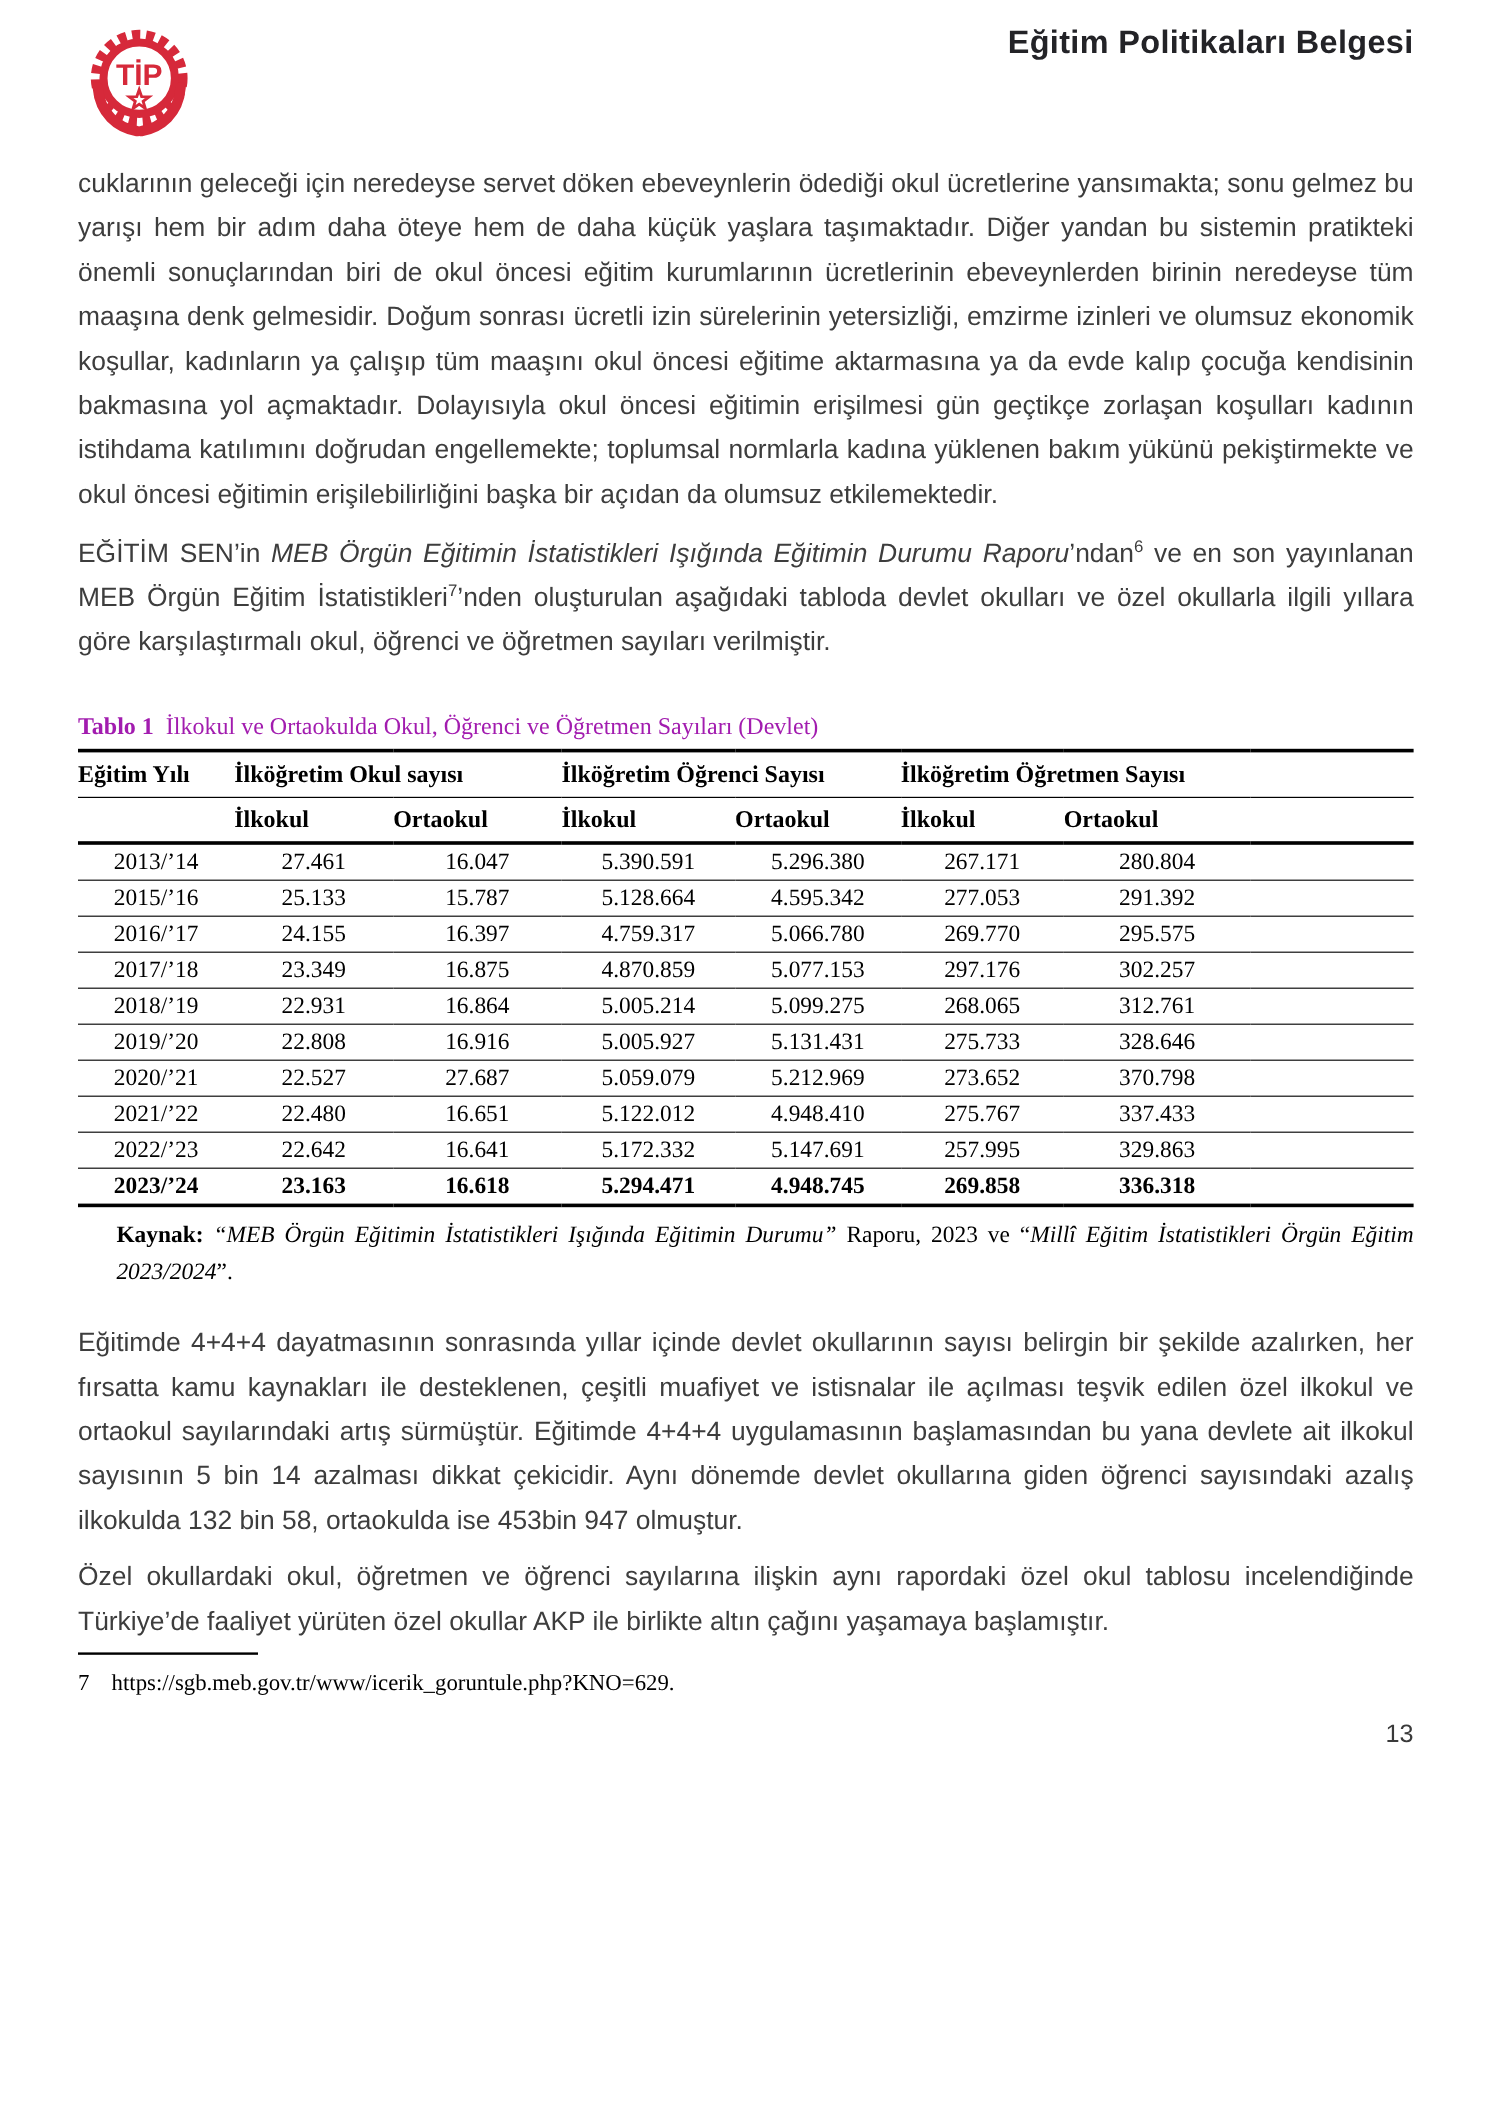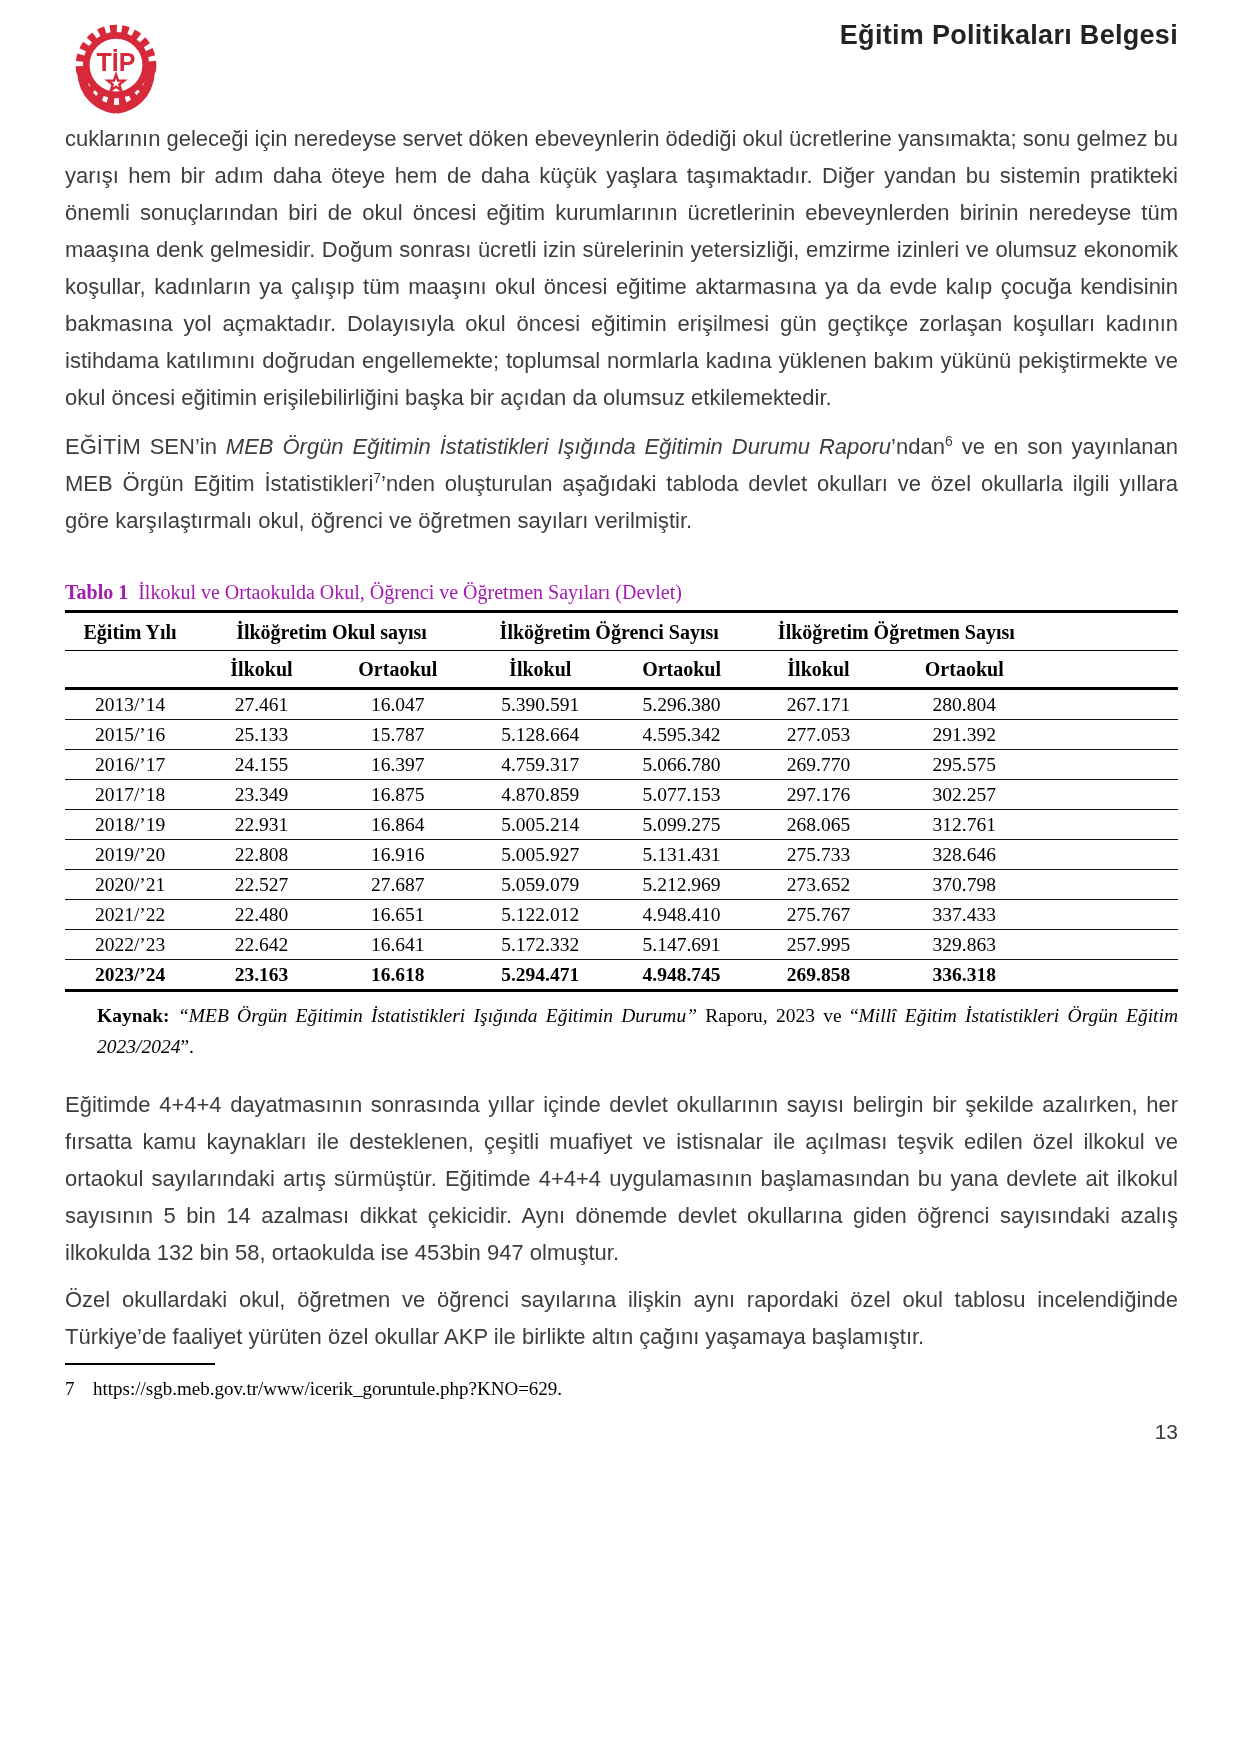--- a/index.html
+++ b/index.html
@@ -8,33 +8,33 @@
     width:1241px; height:1754px; background:#ffffff;
     padding:20px 63px 0 65px; overflow:hidden; position:relative;
     font-family:"Liberation Sans", sans-serif;
   }
   
   .header { display:flex; justify-content:space-between; align-items:flex-start; height:96px; }
   .logo svg { width:102px; height:96px; display:block; }
   .header-title { font-size:27px; font-weight:bold; color:#232327; letter-spacing:.3px; }
   
   .body-text { font-size:22px; line-height:37px; text-align:justify; color:#3d3d3d; }
-  .p1 { margin-top:4px; }
+  .p1 { margin-top:18px; }
   .p2 { margin-top:12px; }
   .body-text em { font-style:italic; }
   sup { font-size:14px; line-height:0; vertical-align:super; }
   
   .caption { margin-top:42px; font-family:"Liberation Serif", serif; font-size:20px; color:#a21caf; }
   .cap-label { font-weight:bold; margin-right:10px; }
   table.data-table {
     width:100%; border-collapse:collapse; margin-top:6px;
     border-top:3px solid #000; border-bottom:3px solid #000;
     font-family:"Liberation Serif", serif; color:#000;
   }
-  .data-table thead th { font-weight:bold; font-size:20px; text-align:center; }
+  .data-table thead th { font-weight:bold; font-size:20px; text-align:left; }
   .data-table tr.group-row th { padding:8px 0 6px; border-bottom:1.5px solid #000; }
   .data-table tr.sub-row th   { padding:7px 0 6px; border-bottom:3px solid #000; }
   .data-table tbody td { font-size:19.5px; text-align:center; padding:4px 0 3px; border-bottom:1.5px solid #111; }
   .data-table tbody tr:last-child td { border-bottom:none; }
   .data-table tbody tr.bold-row td { font-weight:bold; }
   .source { margin-top:8px; font-family:"Liberation Serif", serif; font-size:19.5px; line-height:31px; color:#000; text-align:justify;margin-left:32px; }
   .source .src-label { font-weight:bold; }
   .source em { font-style:italic; }
   
   .p3 { margin-top:24px; }

